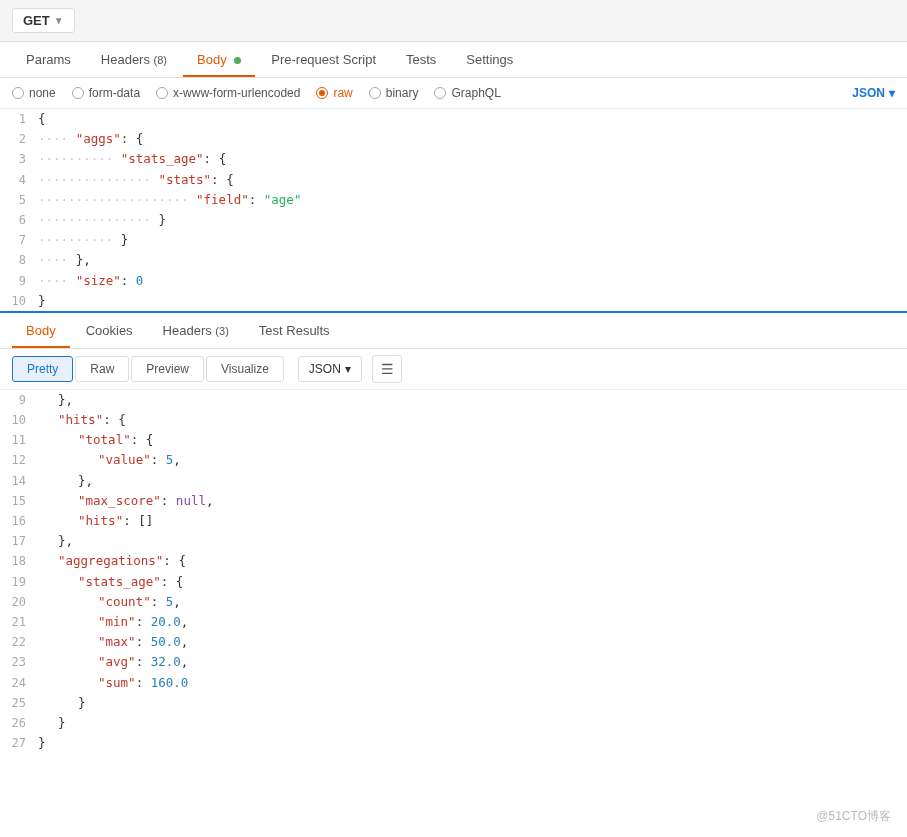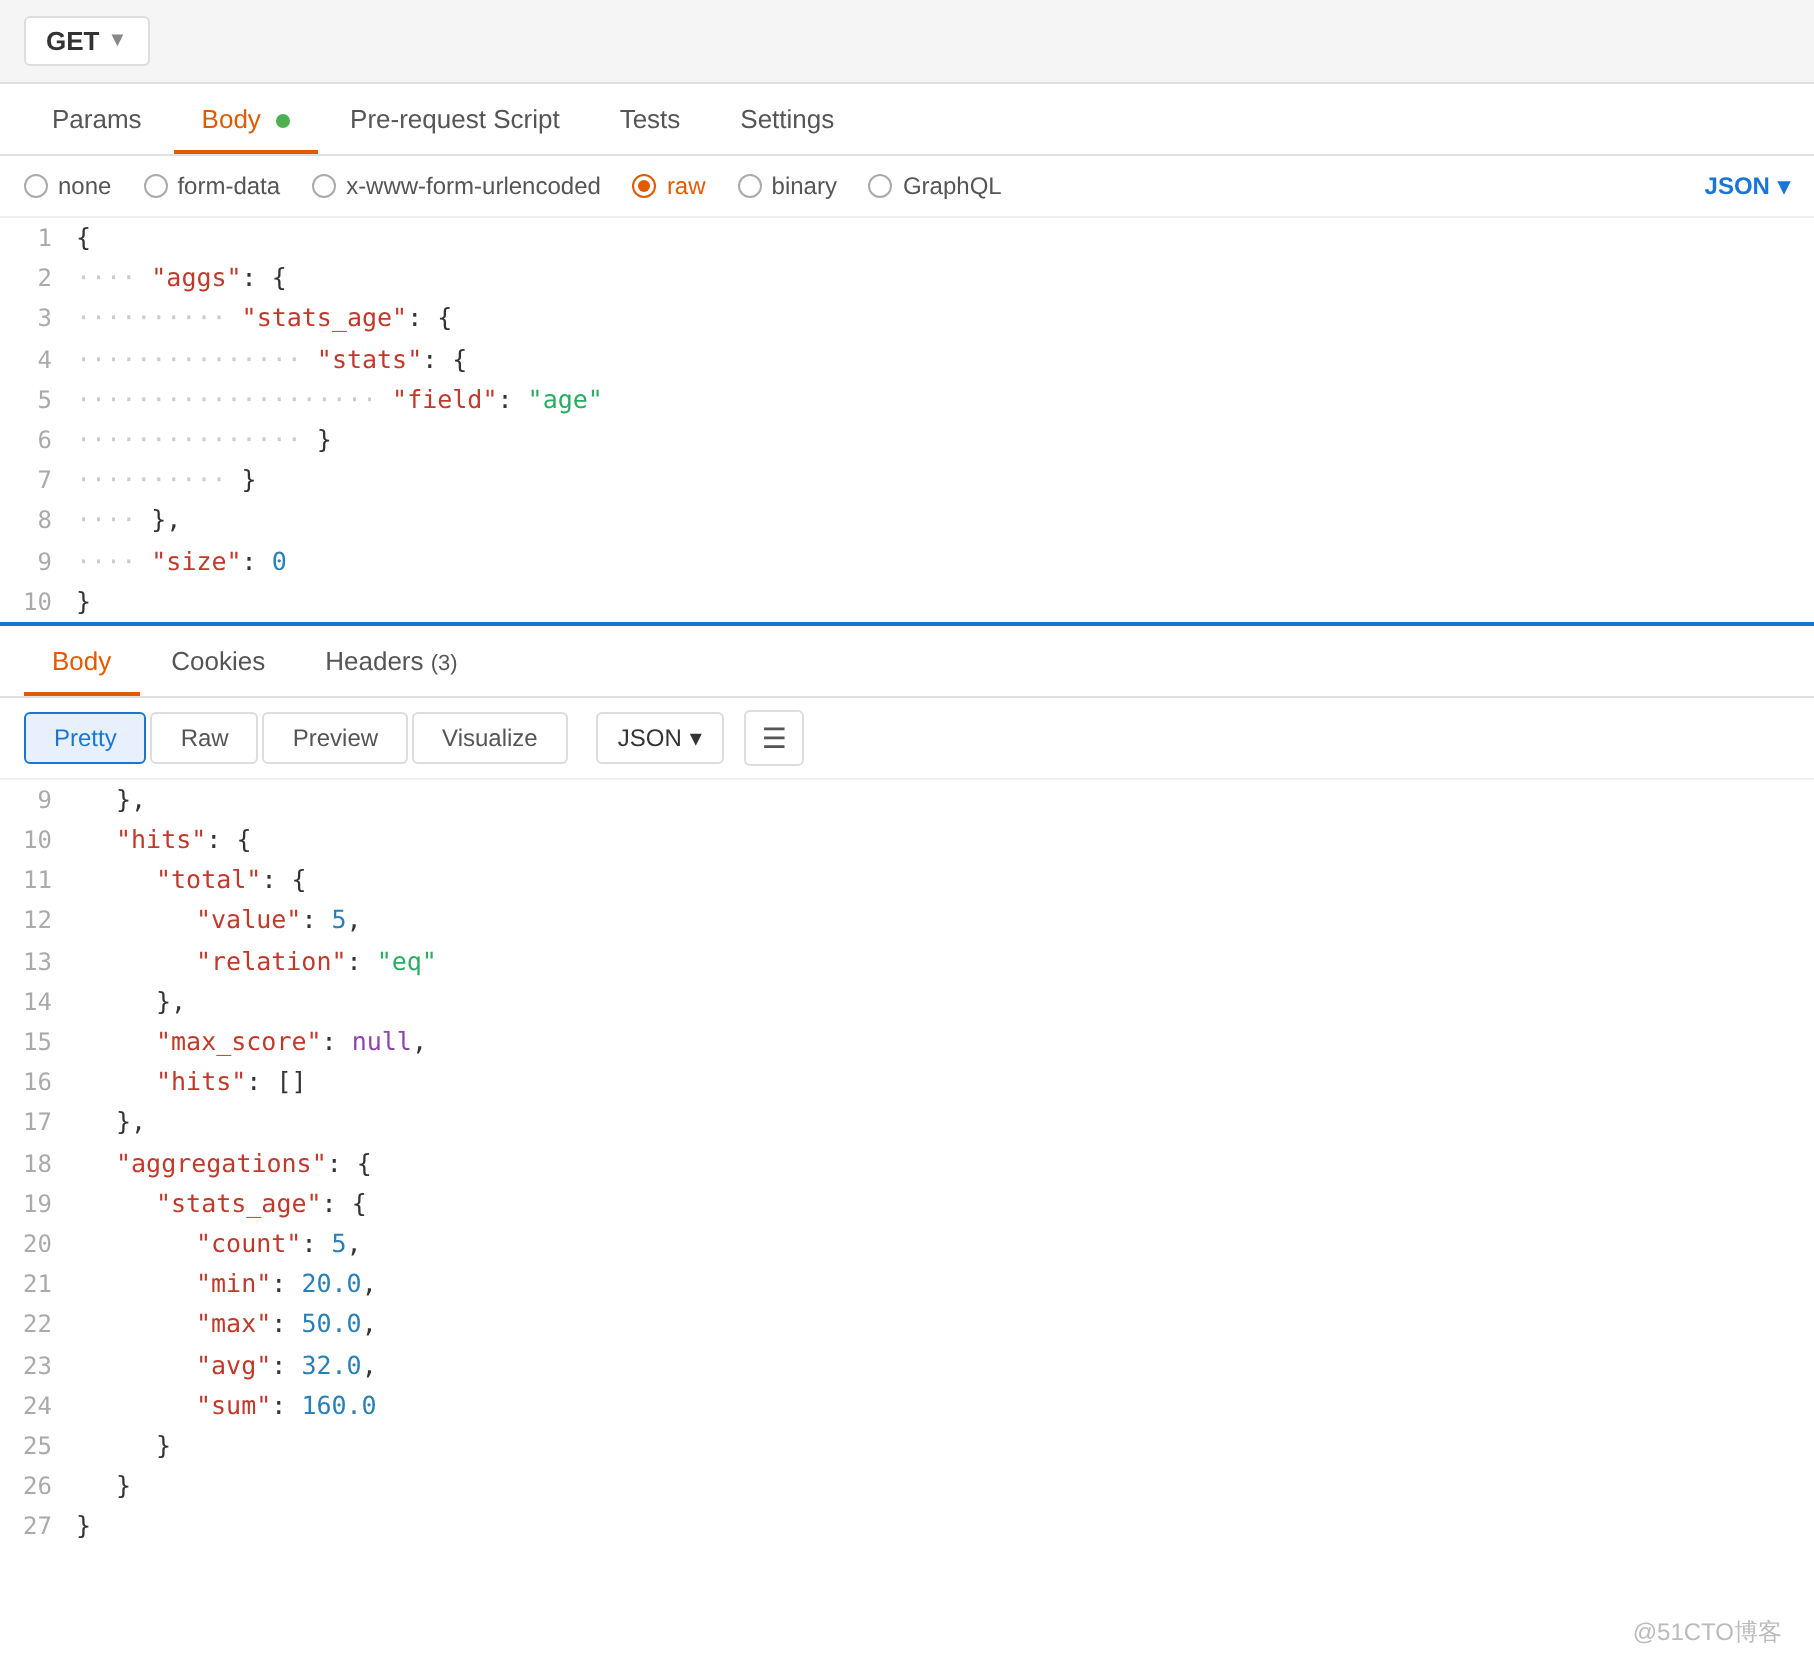--- a/index.html
+++ b/index.html
@@ -252,20 +252,21 @@
 
 <div class="url-bar">
   <div class="method-select">
     <span>GET</span>
     <span class="chevron">▼</span>
   </div>
 </div>
 
 <div class="tabs-row">
   <div class="tab">Params</div>
+  <div class="tab">Headers <span class="badge">(8)</span></div>
   <div class="tab active">Body <span class="dot"></span></div>
   <div class="tab">Pre-request Script</div>
   <div class="tab">Tests</div>
   <div class="tab">Settings</div>
 </div>
 
 <div class="body-options">
   <label class="radio-opt">
     <div class="radio-circle"></div>
     <span>none</span>
@@ -336,20 +337,21 @@
   <div class="code-line">
     <span class="line-num">10</span>
     <span class="code-content"><span class="p">}</span></span>
   </div>
 </div>
 
 <div class="response-tabs-row">
   <div class="tab active">Body</div>
   <div class="tab">Cookies</div>
   <div class="tab">Headers <span class="badge">(3)</span></div>
+  <div class="tab">Test Results</div>
 </div>
 
 <div class="response-format-bar">
   <button class="format-btn active">Pretty</button>
   <button class="format-btn">Raw</button>
   <button class="format-btn">Preview</button>
   <button class="format-btn">Visualize</button>
   <div class="json-format-dropdown">
     <span>JSON</span>
     <span>▾</span>
@@ -368,24 +370,20 @@
   </div>
   <div class="code-line">
     <span class="line-num">11</span>
     <span class="code-content"><span style="padding-left:40px"></span><span class="k">"total"</span><span class="p">: {</span></span>
   </div>
   <div class="code-line">
     <span class="line-num">12</span>
     <span class="code-content"><span style="padding-left:60px"></span><span class="k">"value"</span><span class="p">: </span><span class="n">5</span><span class="p">,</span></span>
   </div>
   <div class="code-line">
-    <span class="line-num">13</span>
-    <span class="code-content"><span style="padding-left:60px"></span><span class="k">"relation"</span><span class="p">: </span><span class="s">"eq"</span></span>
-  </div>
-  <div class="code-line">
     <span class="line-num">14</span>
     <span class="code-content"><span style="padding-left:40px"></span><span class="p">},</span></span>
   </div>
   <div class="code-line">
     <span class="line-num">15</span>
     <span class="code-content"><span style="padding-left:40px"></span><span class="k">"max_score"</span><span class="p">: </span><span style="color:#8e44ad">null</span><span class="p">,</span></span>
   </div>
   <div class="code-line">
     <span class="line-num">16</span>
     <span class="code-content"><span style="padding-left:40px"></span><span class="k">"hits"</span><span class="p">: []</span></span>

